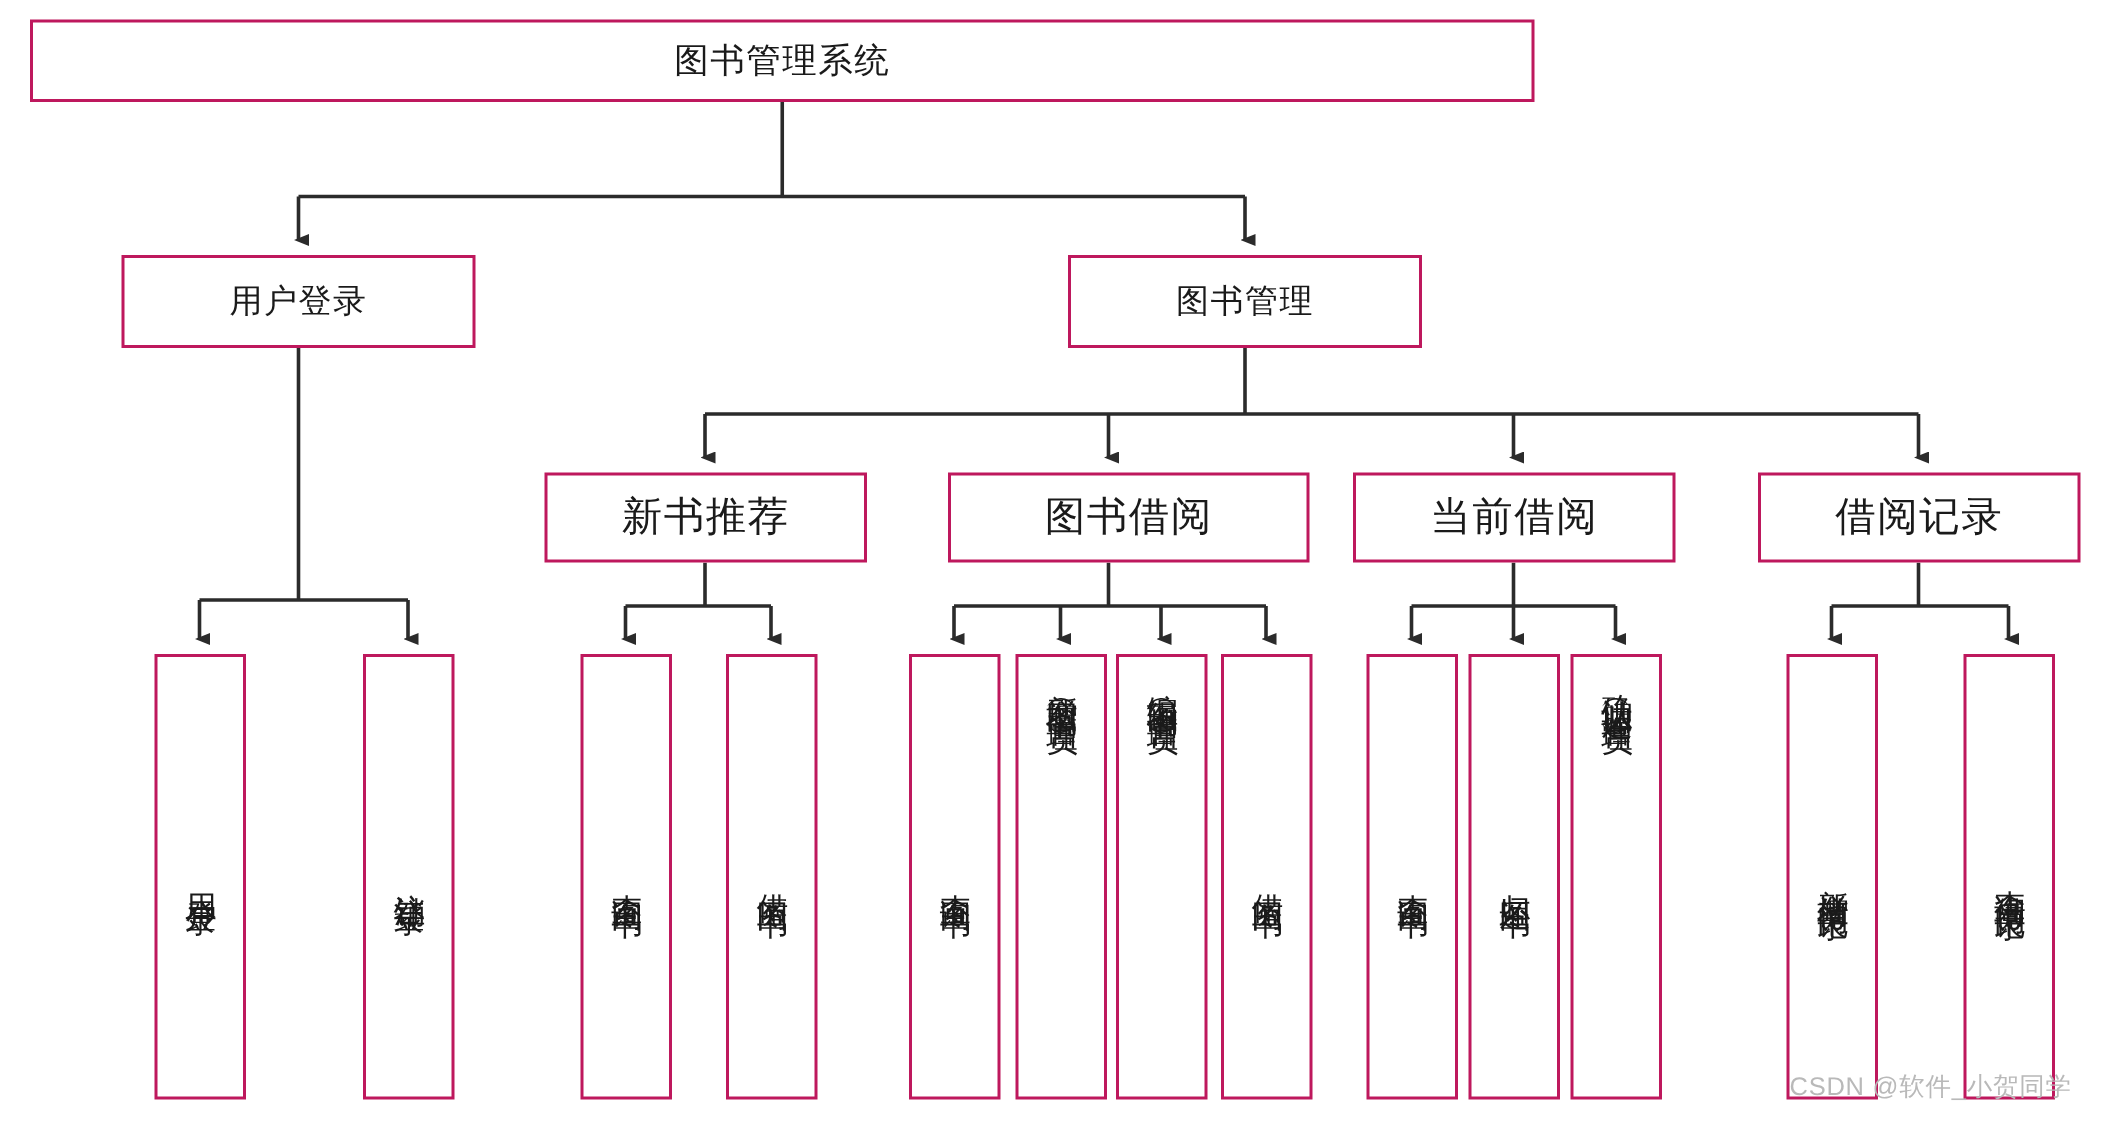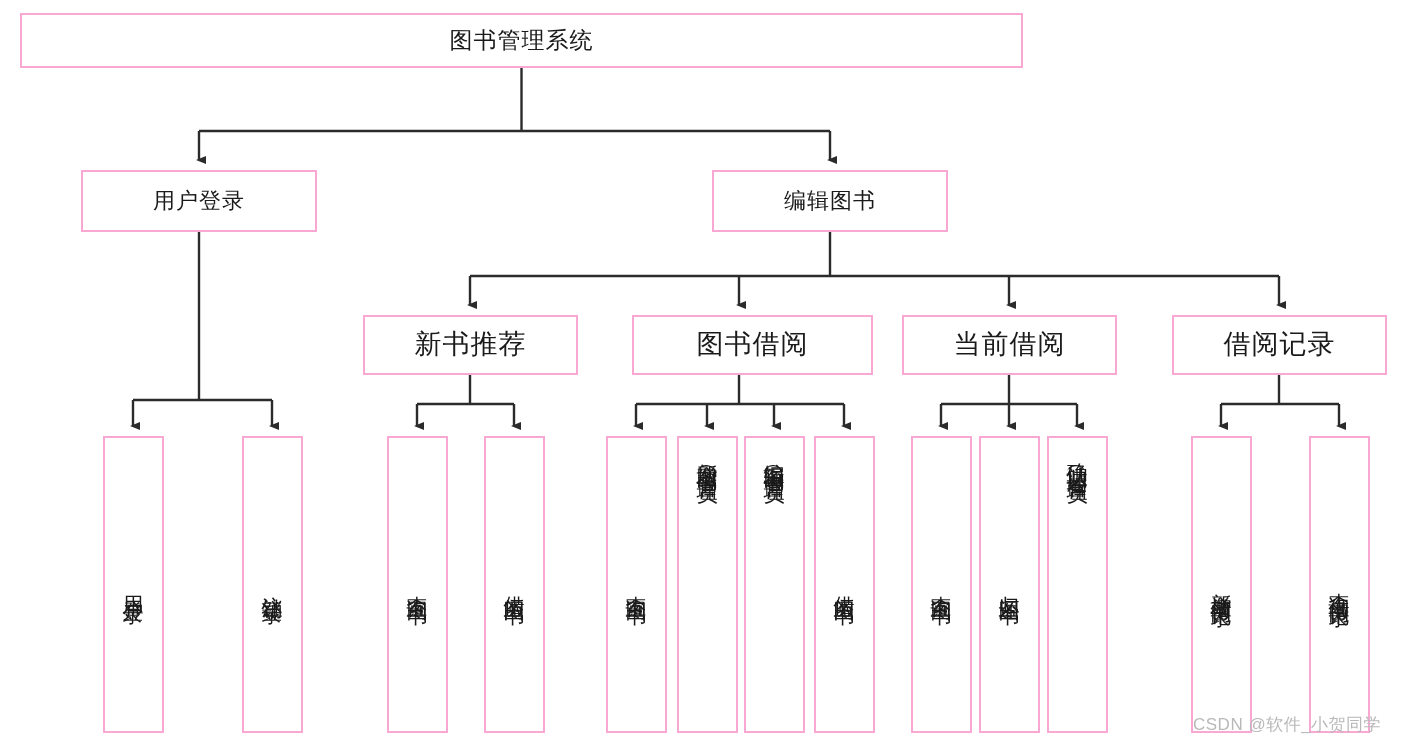--- a/index.html
+++ b/index.html
@@ -21,21 +21,21 @@
     position: absolute;
     left: 0;
     top: 0;
     width: 1405px;
     height: 747px;
     pointer-events: none;
   }
   .node {
     position: absolute;
     box-sizing: border-box;
-    border: 2px solid #f9a8d4;
+    border: 2px solid #be185d;
     background: #ffffff;
     display: flex;
     align-items: center;
     justify-content: center;
     color: #1a1a1a;
   }
   .node .lbl {
     display: block;
     text-align: center;
     line-height: 1.18;
@@ -127,21 +127,21 @@
 
   <div class="node node-root" style="left:20px; top:13px; width:1003px; height:55px;">
     <span class="lbl">图书管理系统</span>
   </div>
 
   <div class="node node-l2" style="left:81px; top:170px; width:236px; height:62px;">
     <span class="lbl">用户登录</span>
   </div>
 
   <div class="node node-l2" style="left:712px; top:170px; width:236px; height:62px;">
-    <span class="lbl">编辑图书</span>
+    <span class="lbl">图书管理</span>
   </div>
 
   <div class="node node-l3" style="left:363px; top:315px; width:215px; height:60px;">
     <span class="lbl">新书推荐</span>
   </div>
 
   <div class="node node-l3" style="left:632px; top:315px; width:241px; height:60px;">
     <span class="lbl">图书借阅</span>
   </div>
 

